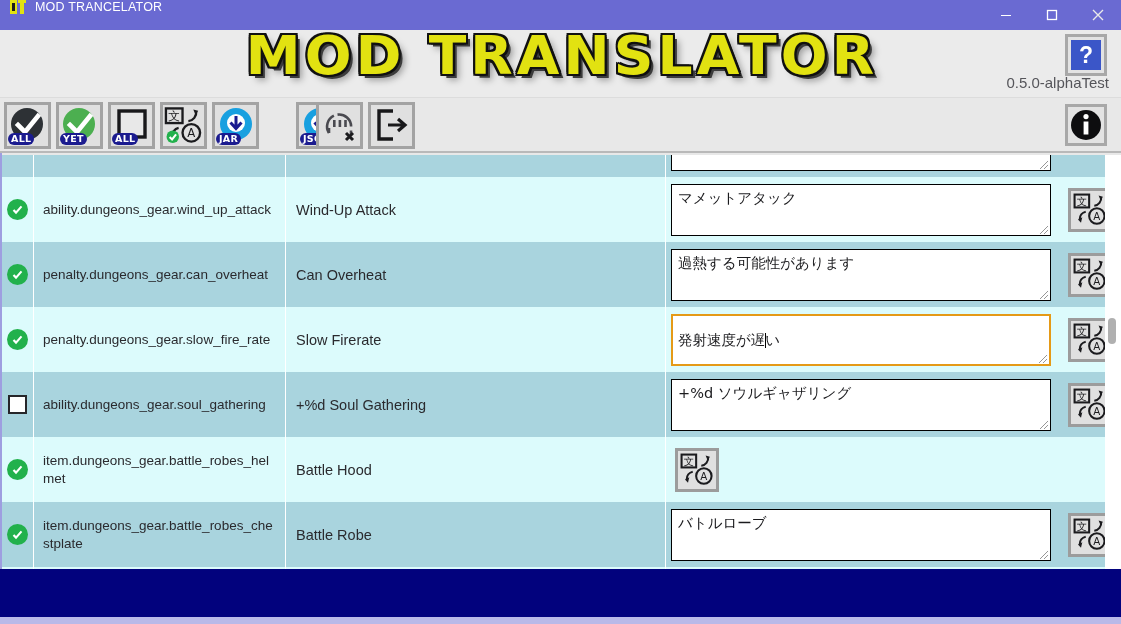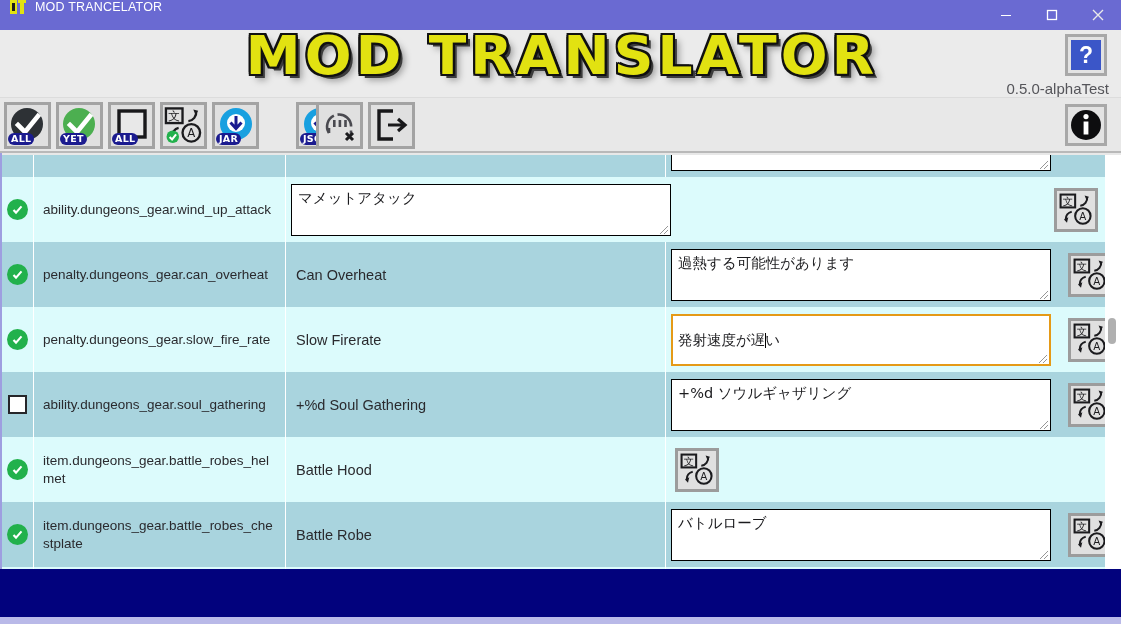--- a/index.html
+++ b/index.html
@@ -72,21 +72,20 @@
       4px 4px 0 #3c3c3c, 6px 6px 7px rgba(0,0,0,0.35);
     white-space: nowrap;
     pointer-events: none;
   }
   .version {
     position: absolute;
     right: 12px; top: 74px;
     font-size: 15px;
     color: #55555a;
     white-space: nowrap;
-    margin-top: 6px;
   }
   .help-btn {
     position: absolute;
     right: 14px; top: 34px;
     width: 42px; height: 42px;
     background: #e3e3e3;
     border: 3px solid #a8a8a8;
     display: flex; align-items: center; justify-content: center;
     cursor: pointer;
   }
@@ -430,20 +429,21 @@
         </div>
         <div class="row even">
           <div class="c-check">
             <span class="chk-on">
               <svg width="13" height="13" viewBox="0 0 13 13">
                 <path d="M2.5 7 L5 9.6 L10.5 3.4" stroke="#ffffff" stroke-width="2.1" fill="none"></path>
               </svg>
             </span>
           </div>
           <div class="c-key">ability.dungeons_gear.wind_up_attack</div>
+          <div class="c-src">Wind-Up Attack</div>
           <div class="c-tr">
             <div class="ta"><span>マメットアタック</span><svg class="grip" viewBox="0 0 10 10">
                 <path d="M9 1 L1 9 M9 5 L5 9" stroke="#8a8a8a" stroke-width="0.9" fill="none"></path>
               </svg></div>
           </div>
           <div class="c-act">
             <span class="rowbtn">
 <svg width="36" height="36" viewBox="0 0 42 42">
   <rect x="3" y="3" width="17" height="15" fill="none" stroke="#1b1b1e" stroke-width="2.4"></rect>
   <text x="11.5" y="15" font-size="12" font-family="DejaVu Sans, sans-serif" text-anchor="middle" fill="#1b1b1e">文</text>

